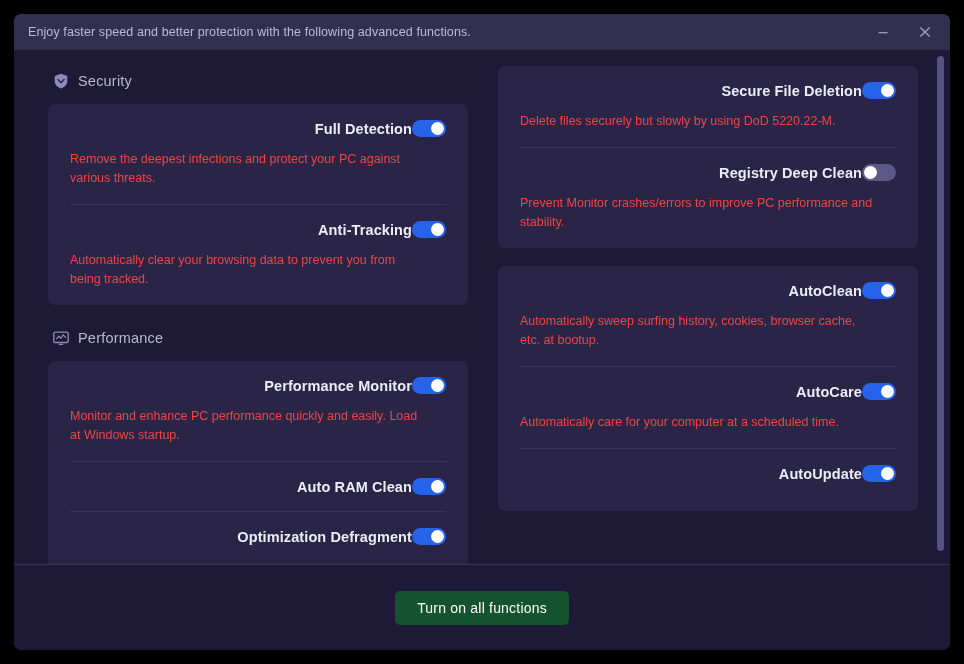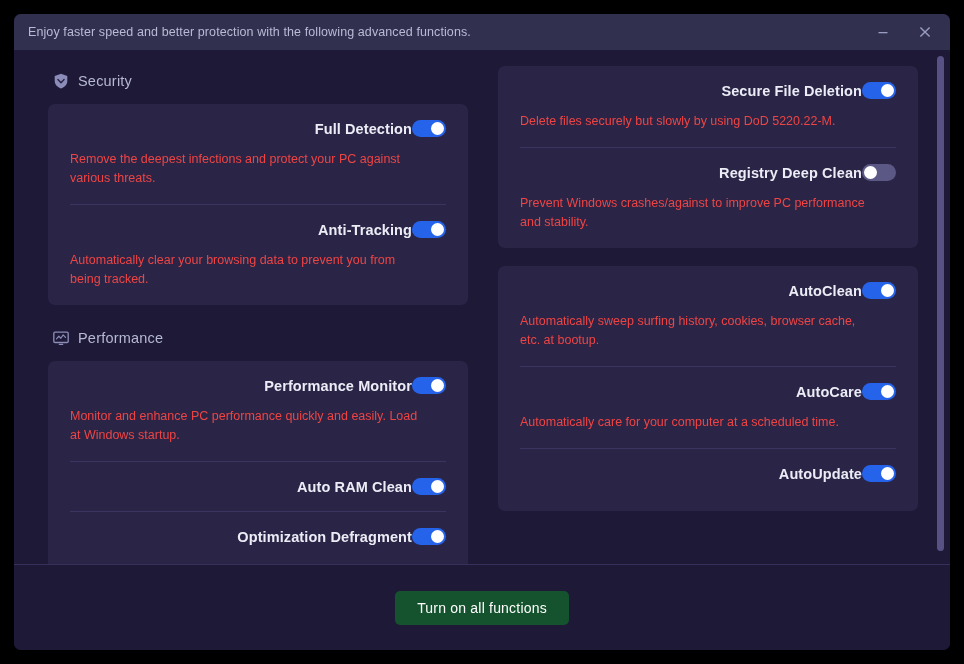--- a/index.html
+++ b/index.html
@@ -311,21 +311,21 @@
                 <div class="feature-desc">Delete files securely but slowly by using DoD 5220.22-M.</div>
               </div>
 
               <div class="feature">
                 <div class="feature-top">
                   <div class="feature-name">Registry Deep Clean</div>
                   <div class="toggle off">
                       <span class="knob"></span>
                     </div>
                 </div>
-                <div class="feature-desc">Prevent Windows crashes/against to improve PC performance and stability.</div>
+                <div class="feature-desc">Prevent Monitor crashes/errors to improve PC performance and stability.</div>
               </div>
 
             </div>
           </div>
 
           <div class="section">
             <div class="card">
 
               <div class="feature">
                 <div class="feature-top">

